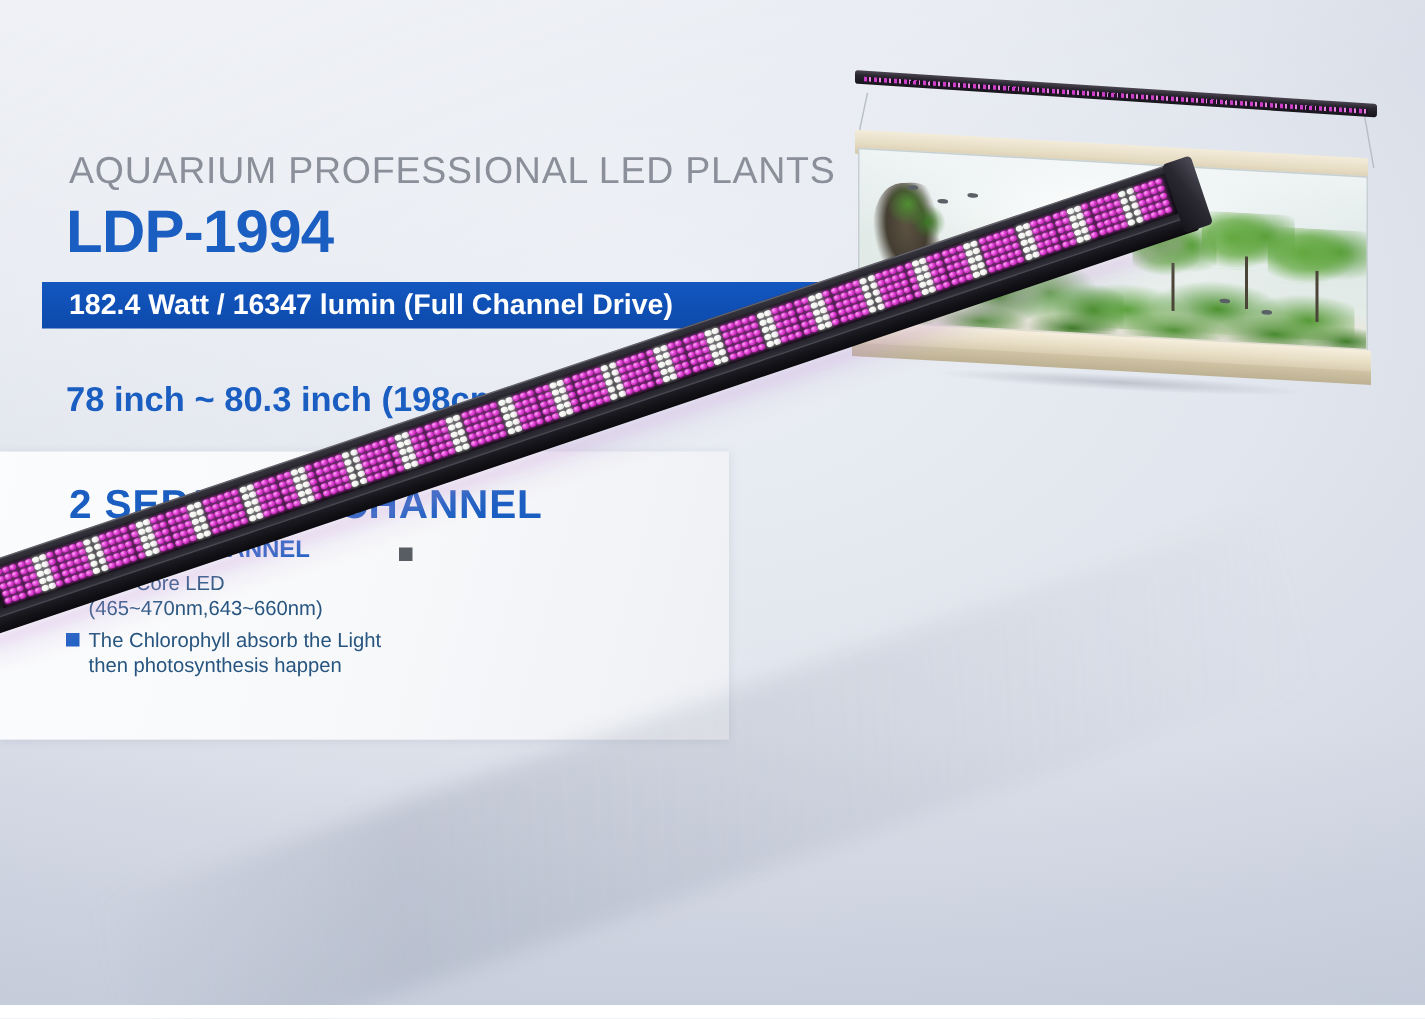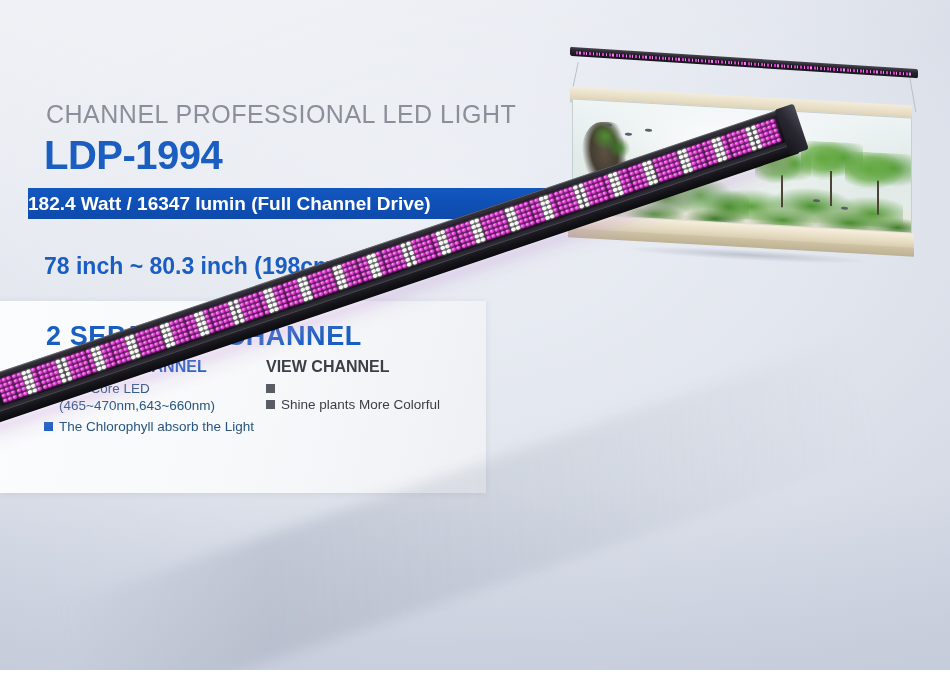--- a/index.html
+++ b/index.html
@@ -45,21 +45,21 @@
     position:absolute;left:44px;top:133px;
     font-size:40px;font-weight:bold;color:#1a5ec2;letter-spacing:-.5px;
     white-space:nowrap;
   }
   .spec-banner{
     position:absolute;left:28px;top:188px;width:527px;height:31px;
     background:linear-gradient(to bottom,#1357bf 0%, #0f4fb4 60%, #0d4aab 100%);
     display:flex;align-items:center;
   }
   .spec-banner span{
-    color:#ffffff;font-size:19px;font-weight:bold;white-space:nowrap;
+    color:#ffffff;font-size:19px;font-weight:bold;padding-left:18px;white-space:nowrap;
   }
   .suitable{
     position:absolute;left:44px;top:228px;
     font-size:22px;color:#5b6474;white-space:nowrap;
   }
   .dimension{
     position:absolute;left:44px;top:253px;
     font-size:23px;font-weight:bold;color:#1a5ec2;white-space:nowrap;
   }
 
@@ -265,21 +265,21 @@
     position:absolute;left:10px;top:48px;width:840px;height:26px;
     background:linear-gradient(to bottom, rgba(196,150,215,.38) 0%, rgba(190,165,215,.12) 50%, rgba(190,175,215,0) 100%);
     filter:blur(3px);
   }
 </style>
 </head>
 <body>
 
 <div id="stage">
 
-  <div class="subhead">CHANNEL PROFESSIONAL LED LIGHT</div>
+  <div class="subhead">AQUARIUM PROFESSIONAL LED PLANTS</div>
   <div class="model">LDP-1994</div>
 
   <div class="spec-banner">
     <span>182.4 Watt / 16347 lumin (Full Channel Drive)</span>
   </div>
 
   <div class="dimension">78 inch ~ 80.3 inch (198cm~204cm)</div>
 
   <div class="aquarium">
     <div class="tank-led-arm arm1"></div>
@@ -329,31 +329,27 @@
     <div class="bullet-row">
       <span class="bullet blue"></span>
       <span class="bullet-text">Dual Core LED</span>
     </div>
     <div class="sub-line">(465~470nm,643~660nm)</div>
 
     <div class="bullet-row">
       <span class="bullet blue"></span>
       <span class="bullet-text">The Chlorophyll absorb the Light</span>
     </div>
+    <div class="sub-line">then photosynthesis happen</div>
   </div>
 
   <div class="col col-view">
-    <div class="col-head">VIEW CHANNEL</div>
 
     <div class="bullet-row">
       <span class="bullet gray"></span>
-    </div>
-    <div class="bullet-row">
-      <span class="bullet gray"></span>
-      <span class="bullet-text">Shine plants More Colorful</span>
     </div>
   </div>
 
   <div class="fixture">
     <div class="fx-shadow"></div>
     <div class="fx-wrap">
       <div class="fx-glow"></div>
       <div class="fx-side"></div>
       <div class="fx-front">
         <div class="fx-panel">

